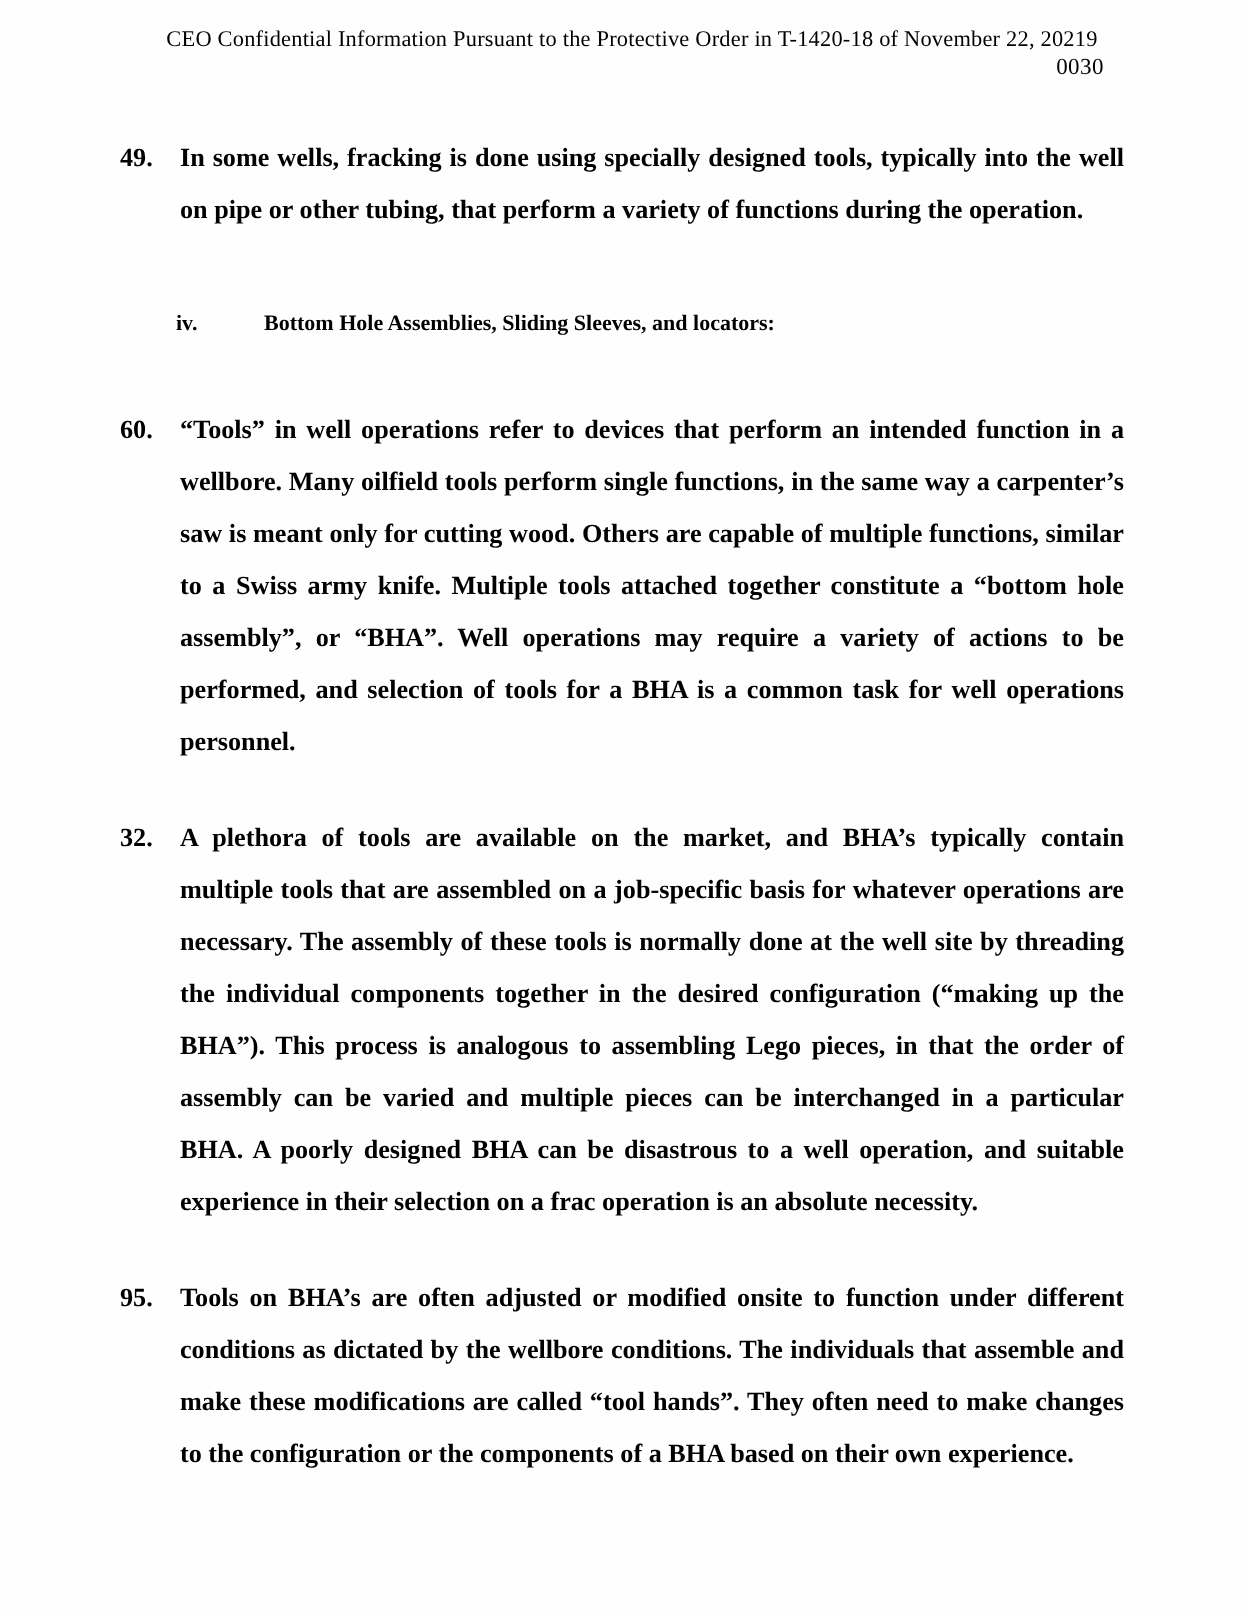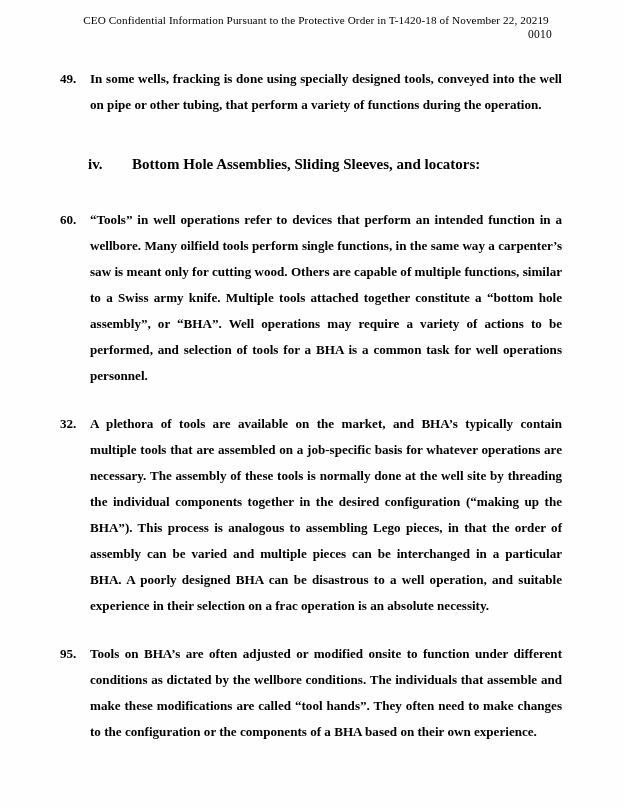--- a/index.html
+++ b/index.html
@@ -67,21 +67,21 @@
     line-height: 26px;
     text-align: justify;
     text-justify: inter-word;
     hyphens: none;
   }
   .heading {
     margin-top: 38px;
     margin-bottom: 34px;
     padding-left: 28px;
     font-weight: bold;
-    font-size: 15px;
+    font-size: 11px;
   }
   .heading .numeral {
     display: inline-block;
     width: 44px;
   }
   .footer {
     position: absolute;
     bottom: 38px;
     left: 0;
     width: 624px;
@@ -91,27 +91,27 @@
 </style>
 </head>
 <body>
 
 <div class="page">
 
   <div class="header">
     <div class="header-line">CEO Confidential Information Pursuant to the Protective Order in T-1420-18 of November 22, 20219</div>
   </div>
 
-  <div class="bates">0010</div>
+  <div class="bates">0030</div>
 
   <div class="content">
 
     <div class="para">
       <div class="para-num">49.</div>
-      <div class="para-body">In some wells, fracking is done using specially designed tools, conveyed into the well on pipe or other tubing, that perform a variety of functions during the operation.</div>
+      <div class="para-body">In some wells, fracking is done using specially designed tools, typically into the well on pipe or other tubing, that perform a variety of functions during the operation.</div>
     </div>
 
     <div class="heading">
       <span class="numeral">iv.</span><span>Bottom Hole Assemblies, Sliding Sleeves, and locators:</span>
     </div>
 
     <div class="para">
       <div class="para-num">60.</div>
       <div class="para-body">“Tools” in well operations refer to devices that perform an intended function in a wellbore.  Many oilfield tools perform single functions, in the same way a carpenter’s saw is meant only for cutting wood.  Others are capable of multiple functions, similar to a Swiss army knife.  Multiple tools attached together constitute a “bottom hole assembly”, or “BHA”.  Well operations may require a variety of actions to be performed, and selection of tools for a BHA is a common task for well operations personnel.</div>
     </div>

